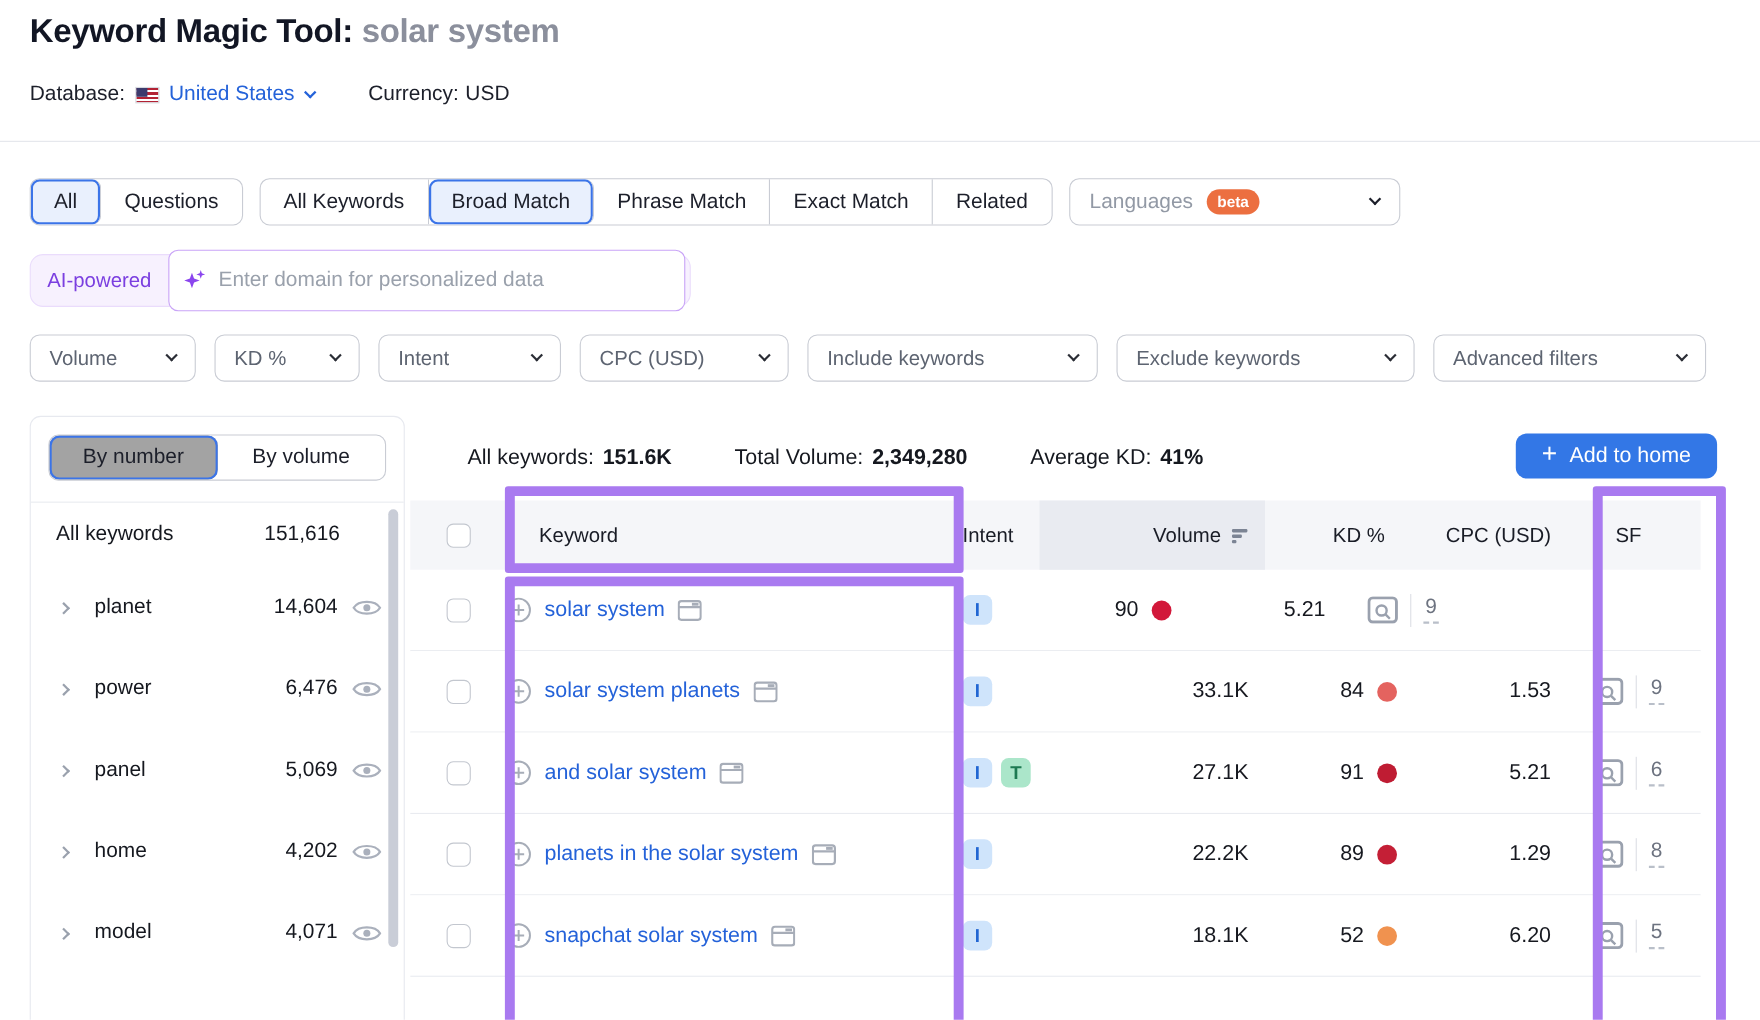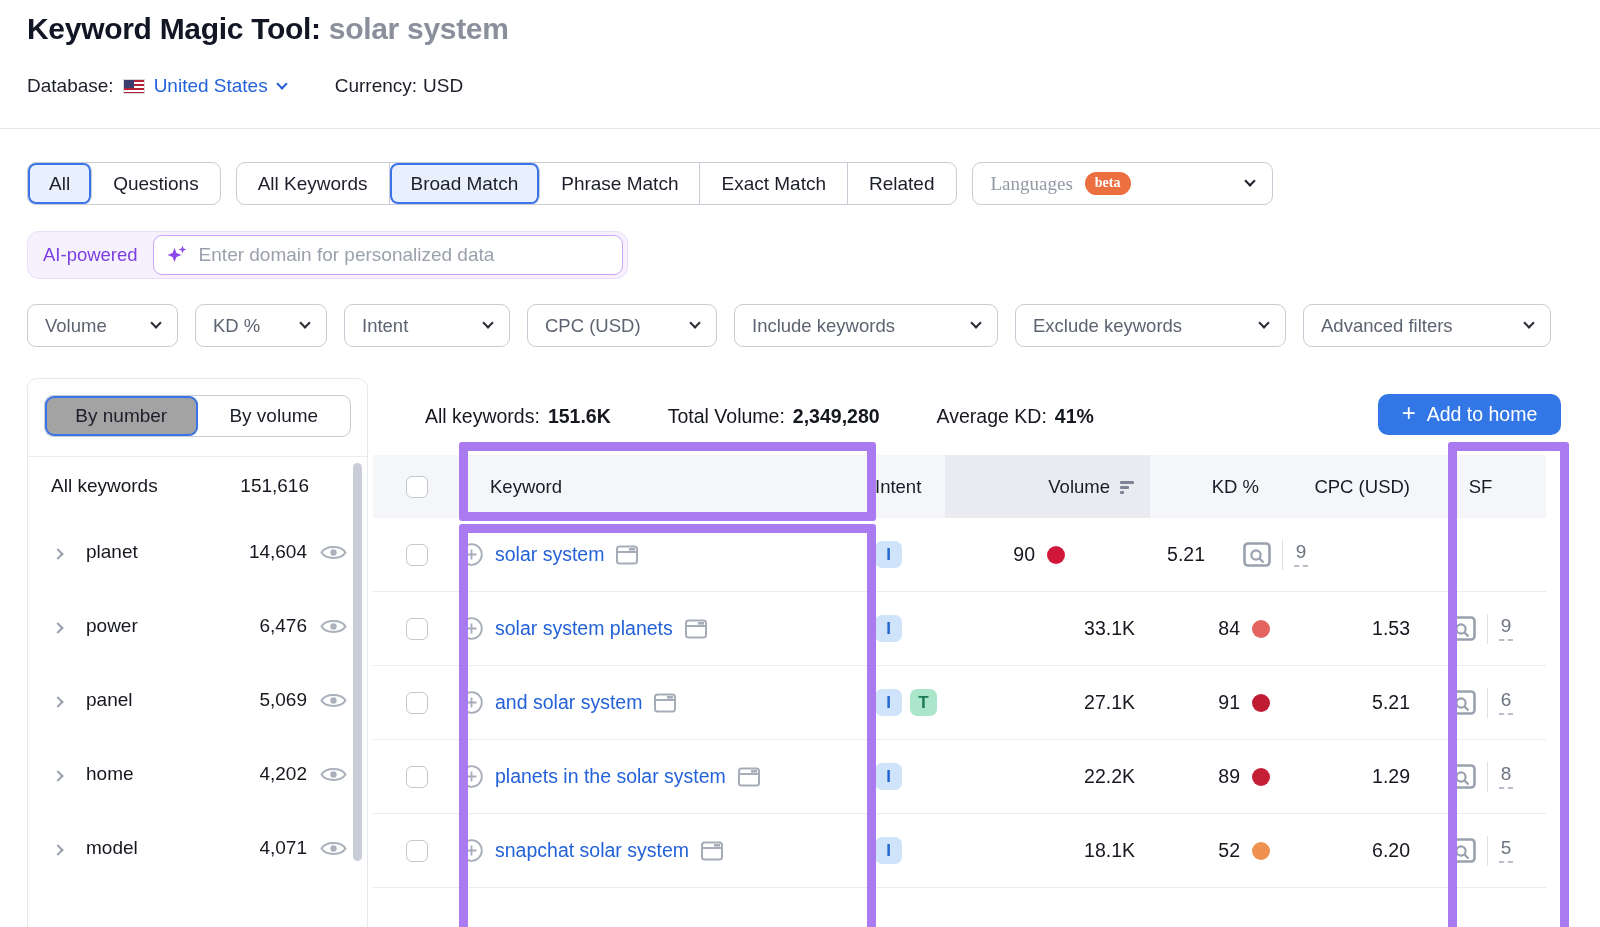--- a/index.html
+++ b/index.html
@@ -27,29 +27,29 @@
 
   
   .tabsrow { position:absolute; left:27px; top:162px; height:43px; display:flex; gap:15px; }
   .tabgroup { display:flex; border:1px solid #c9ccd4; border-radius:9px; background:#fff; }
   .tab { padding:0 21px; display:flex; align-items:center; font-size:19px; color:#1c1f2a;
          border-right:1px solid #c9ccd4; cursor:pointer; white-space:nowrap; }
   .tab:first-child { border-top-left-radius:8px; border-bottom-left-radius:8px; }
   .tab:last-child { border-right:none; border-top-right-radius:8px; border-bottom-right-radius:8px; }
   .tab.sel { background:#e9f0fd; box-shadow:inset 0 0 0 2px #3b74e8; border-radius:8px; }
   .lang-btn { width:301px; border:1px solid #c9ccd4; border-radius:9px; display:flex; align-items:center;
-              padding:0 18px; font-size:19px; color:#9299a5; gap:12px; cursor:pointer;font-family:Liberation Serif, serif; }
+              padding:0 18px; font-size:19px; color:#9299a5; gap:12px; cursor:pointer; }
   .beta { background:#ec6f40; color:#fff; font-size:14px; font-weight:700; padding:3px 10px 4px; border-radius:12px; }
   .lang-btn .chev { color:#1c1f2a; margin-left:auto; }
 
   
   .airow { position:absolute; left:27px; top:231px; width:601px; height:48px; background:#f7f1fe;
            border:1px solid #eadcfc; border-radius:12px; display:flex; align-items:center; padding:0 4px 0 15px; }
   .ai-label { color:#7b3fe0; font-size:18.5px; margin-right:15px; white-space:nowrap; }
-  .ai-input { flex:1; height:40px; background:#fff; border:1px solid #c9a4f7; border-radius:9px;
+  .ai-input { flex:1; height:56px; background:#fff; border:1px solid #c9a4f7; border-radius:9px;
               display:flex; align-items:center; gap:11px; padding:0 12px; cursor:text; }
   .ai-ph { color:#9aa1ac; font-size:19px; white-space:nowrap; }
 
   
   .filters { position:absolute; left:27px; top:304px; display:flex; gap:17px; }
   .fbtn { height:43px; border:1px solid #c9ccd4; border-radius:9px; display:flex; align-items:center;
           justify-content:space-between; font-size:18.5px; color:#5d6471; padding:0 17px; cursor:pointer; }
   .fbtn .chev { color:#2a2d35; }
   .fbtn:nth-child(1){width:151px} .fbtn:nth-child(2){width:132px} .fbtn:nth-child(3){width:166px}
   .fbtn:nth-child(4){width:190px} .fbtn:nth-child(5){width:264px} .fbtn:nth-child(6){width:271px}

